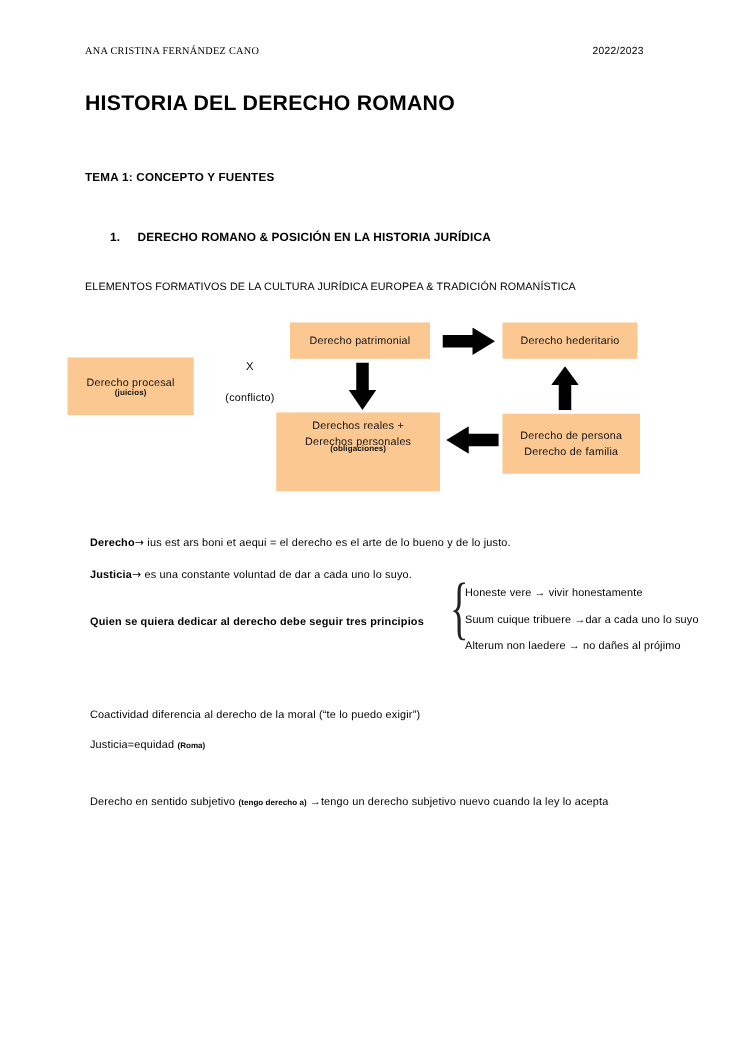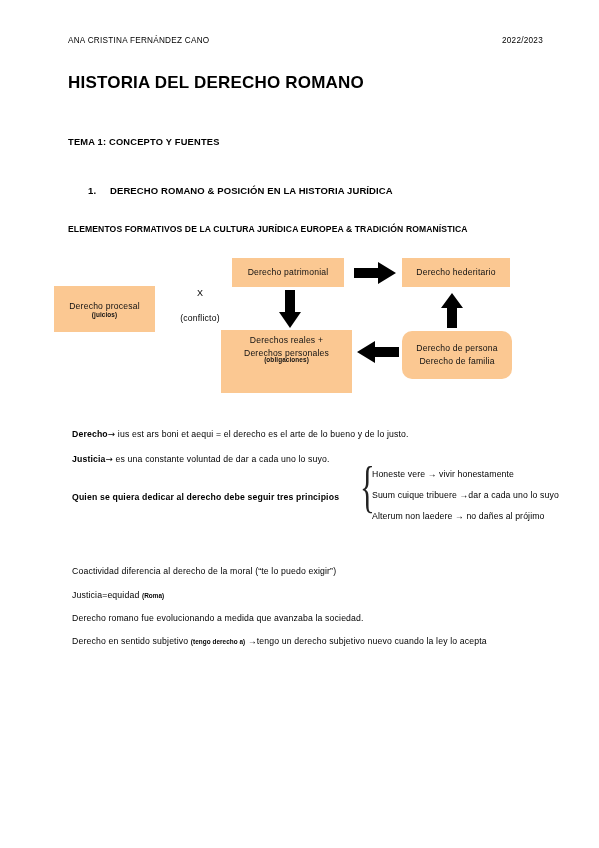--- a/index.html
+++ b/index.html
@@ -21,22 +21,22 @@
 
   
   .hdr {
     position: absolute;
     top: 36px;
     font-size: 8.2px;
     letter-spacing: 0.25px;
     font-weight: 400;
     white-space: nowrap;
   }
-  .hdr-author { left: 68px; }
-  .hdr-year   { left: 474px; margin-left: 28px; }
+  .hdr-author { left: 68px; font-family: Liberation Serif, serif; }
+  .hdr-year   { left: 474px; }
 
   
   .doc-title {
     position: absolute;
     left: 68px;
     top: 73px;
     font-size: 17px;
     font-weight: bold;
     letter-spacing: 0.2px;
     white-space: nowrap;
@@ -58,21 +58,21 @@
     font-weight: bold;
     letter-spacing: 0.1px;
     white-space: nowrap;
   }
   .numlist .num { display: inline-block; width: 22px; }
   .elem {
     position: absolute;
     left: 68px;
     top: 224px;
     font-size: 8.6px;
-    font-weight: bold;
+    font-weight: normal;
     letter-spacing: 0.1px;
     white-space: nowrap;
   }
 
   
   #diagram {
     position: absolute;
     left: 0;
     top: 0;
     width: 599px;
@@ -100,21 +100,21 @@
     font-weight: bold;
     letter-spacing: 0.1px;
     white-space: nowrap;
   }
 
   #box-procesal    { left: 54px;  top: 286px; width: 101px; height: 46px; align-items: center; }
   #box-patrimonial { left: 232px; top: 258px; width: 112px; height: 29px; }
   #box-hederitario { left: 402px; top: 258px; width: 108px; height: 29px; }
   #box-reales      { left: 221px; top: 330px; width: 131px; height: 63px;
                      justify-content: flex-start; padding-top: 4px; }
-  #box-persona     { left: 402px; top: 331px; width: 110px; height: 48px; border-radius: 10px; }
+  #box-persona     { left: 402px; top: 331px; width: 110px; height: 48px; }
 
   
   #conflicto {
     position: absolute;
     left: 166px;
     top: 289px;
     width: 68px;
     text-align: center;
     font-size: 8.6px;
     line-height: 1.0;
@@ -281,21 +281,20 @@
     </div>
   </div>
 
   <div class="para" id="p-coact">Coactividad diferencia al derecho de la moral (“te lo puedo exigir”)</div>
 
   <div class="para" id="p-equidad">
     <span>Justicia=equidad</span>
     <span class="tiny">(Roma)</span>
   </div>
 
-  <div class="para" id="p-evol">Derecho romano fue evolucionando a medida que avanzaba la sociedad.</div>
 
   <div class="para" id="p-subj">
     <span>Derecho en sentido subjetivo</span>
     <span class="tiny">(tengo derecho a)</span>
     <span>→tengo un derecho subjetivo nuevo cuando la ley lo acepta</span>
   </div>
 
 </div>
 
 </body></html>

